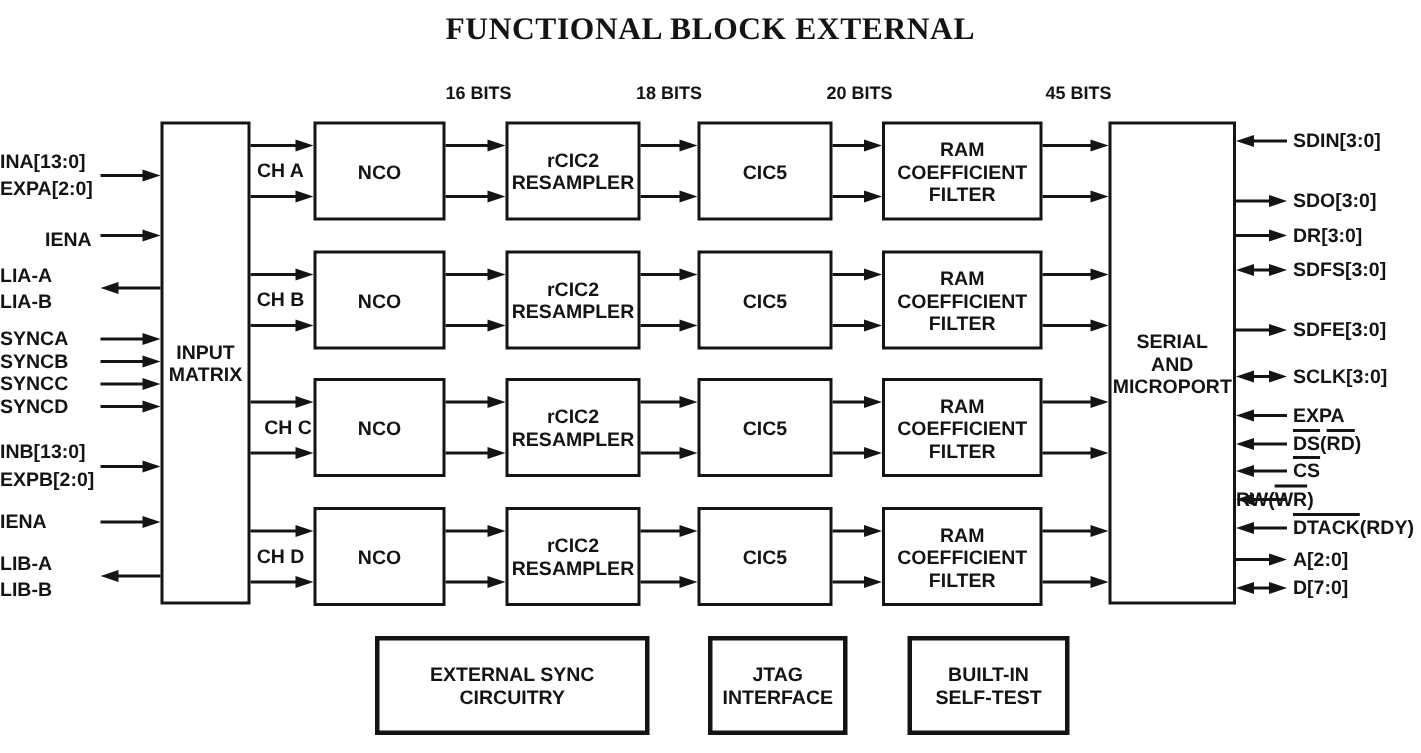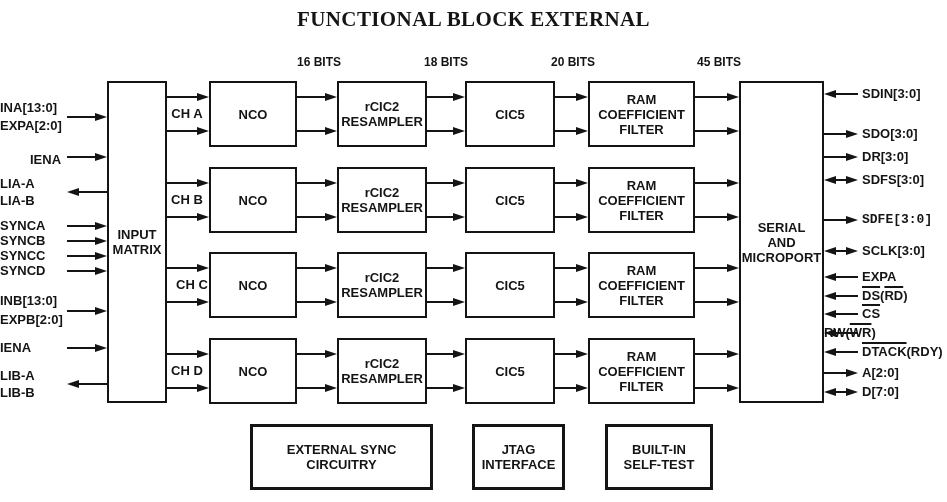--- a/index.html
+++ b/index.html
@@ -369,21 +369,21 @@
       <div class="arrow">
         <div class="arrow-line" style="left: 824px; top: 155.75px; width: 24px;"></div>
         <div class="head r" style="left: 846px; top: 152.5px;"></div>
       </div>
       <div class="lbl" style="left: 862px; top: 172px;">SDFS[3:0]</div>
       <div class="arrow">
         <div class="arrow-line" style="left: 834px; top: 178.75px; width: 14px;"></div>
         <div class="head r" style="left: 846px; top: 175.5px;"></div>
         <div class="head l" style="left: 824px; top: 175.5px;"></div>
       </div>
-      <div class="lbl" style="left: 862px; top: 212px; font-family: Liberation Mono, monospace;">SDFE[3:0]</div>
+      <div class="lbl" style="left: 862px; top: 212px;">SDFE[3:0]</div>
       <div class="arrow">
         <div class="arrow-line" style="left: 824px; top: 218.75px; width: 24px;"></div>
         <div class="head r" style="left: 846px; top: 215.5px;"></div>
       </div>
       <div class="lbl" style="left: 862px; top: 243px;">SCLK[3:0]</div>
       <div class="arrow">
         <div class="arrow-line" style="left: 834px; top: 249.75px; width: 14px;"></div>
         <div class="head r" style="left: 846px; top: 246.5px;"></div>
         <div class="head l" style="left: 824px; top: 246.5px;"></div>
       </div>

